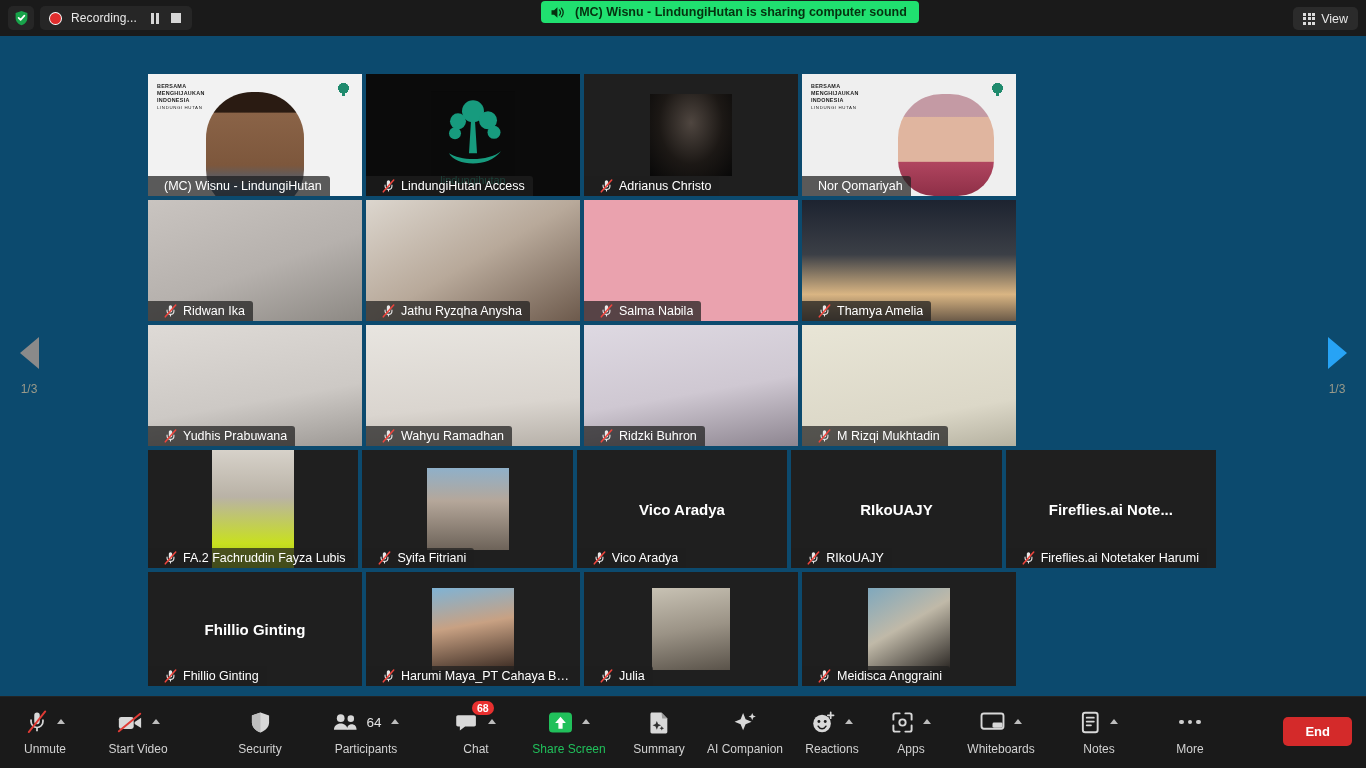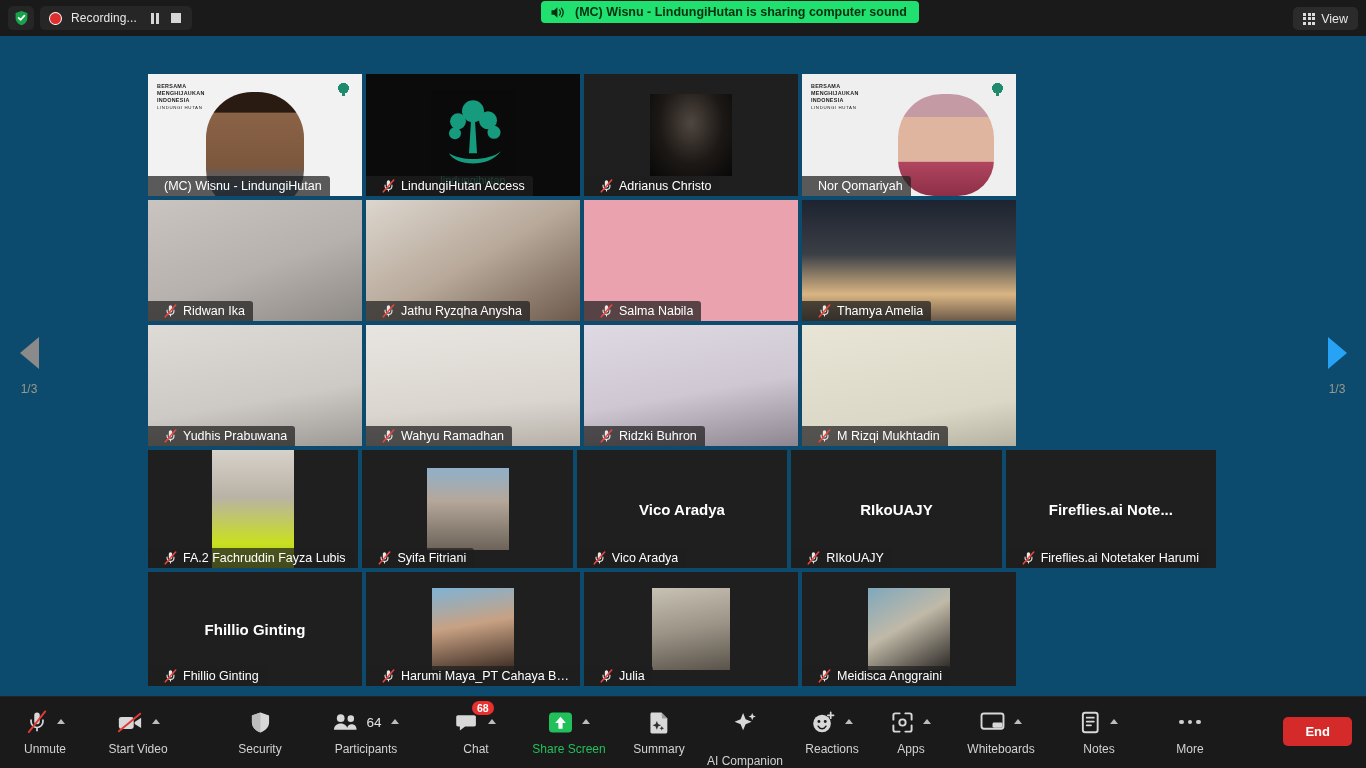--- a/index.html
+++ b/index.html
@@ -542,21 +542,21 @@
           <div class="tb-iconrow">
             <svg viewBox="0 0 22 24" width="21" height="23">
               <path d="M3 1.5h10l6.2 6.2V22c0 .8-.7 1.5-1.5 1.5H3c-.8 0-1.5-.7-1.5-1.5V3c0-.8.7-1.5 1.5-1.5z" fill="#d8d8d8"></path>
               <path d="M13 1.5 L19.2 7.7 H13.8 Z" fill="#9a9a9a"></path>
               <path d="M8.2 10.5 l1.3 3.2 3.2 1.3 -3.2 1.3 -1.3 3.2 -1.3-3.2 -3.2-1.3 3.2-1.3z" fill="#2f2f2f"></path>
               <path d="M13.4 15.6 l.7 1.7 1.7.7 -1.7.7 -.7 1.7 -.7-1.7 -1.7-.7 1.7-.7z" fill="#2f2f2f"></path>
             </svg>
           </div>
           <div class="tb-label">Summary</div>
         </div>
-        <div class="tb-item" style="left: 685px; width: 120px; gap: 12px;">
+        <div class="tb-item" style="left: 685px; width: 120px;">
           <div class="tb-iconrow">
             <svg viewBox="0 0 26 24" width="25" height="23">
               <path d="M10.5 2.2 l2.6 6.3 6.3 2.6 -6.3 2.6 -2.6 6.3 -2.6-6.3 -6.3-2.6 6.3-2.6z" fill="#d8d8d8"></path>
               <path d="M20 2 l1.1 2.7 2.7 1.1 -2.7 1.1 -1.1 2.7 -1.1-2.7 -2.7-1.1 2.7-1.1z" fill="#d8d8d8"></path>
             </svg>
           </div>
           <div class="tb-label">AI Companion</div>
         </div>
         <div class="tb-item" style="left: 772px; width: 120px;">
           <div class="tb-iconrow">

